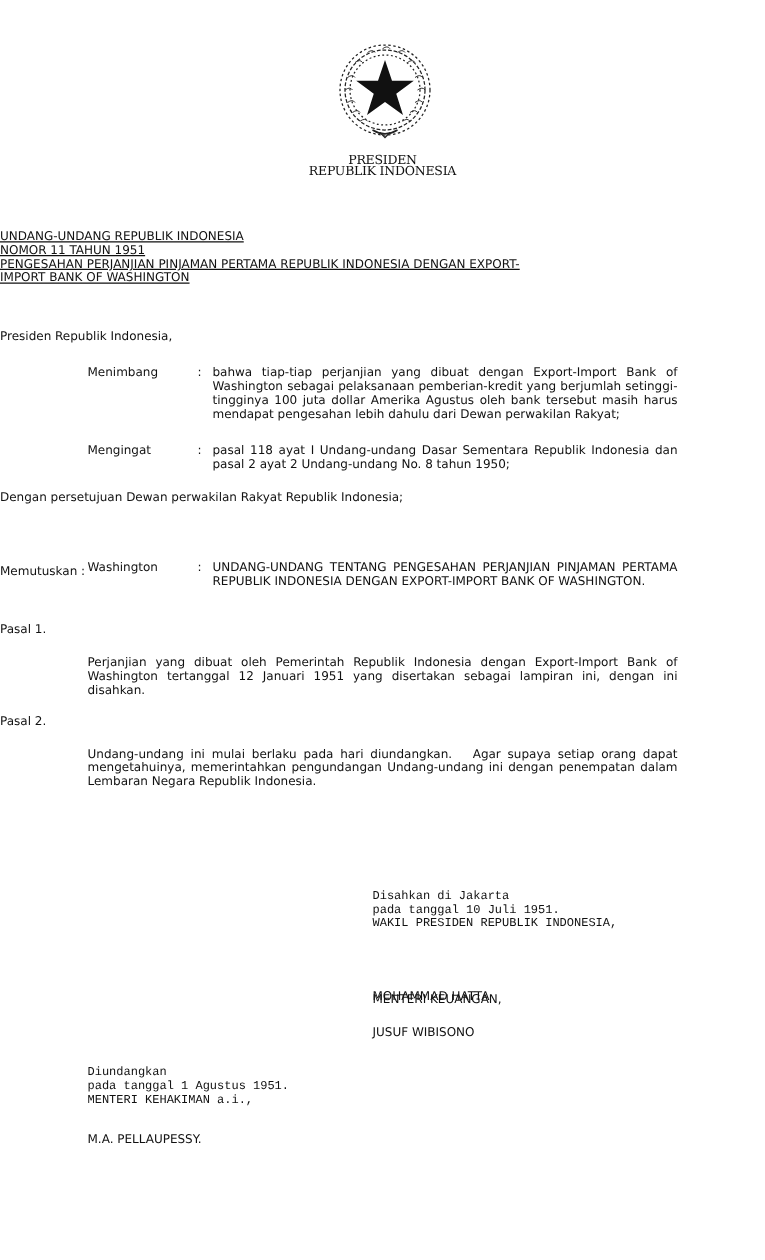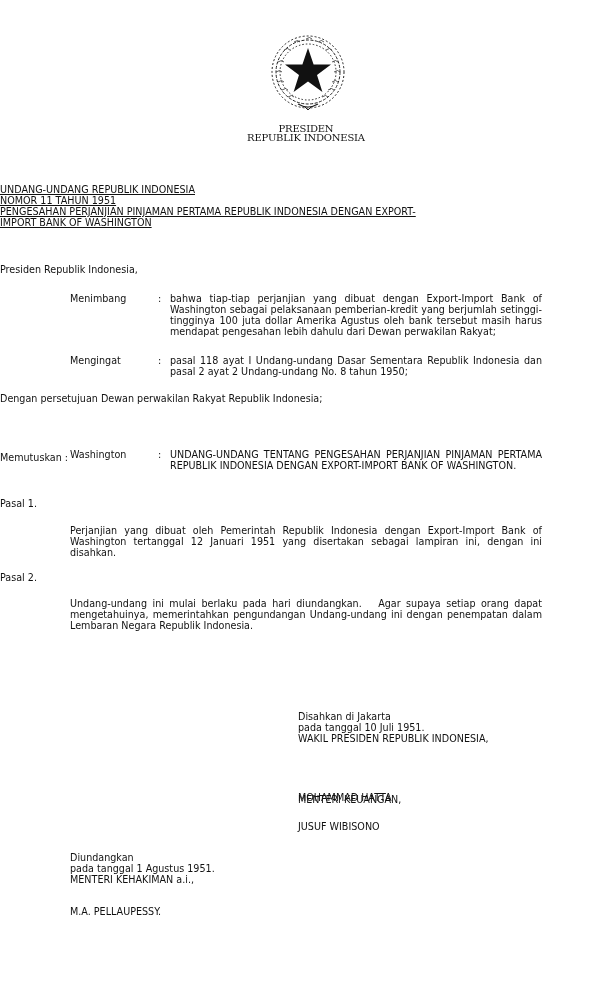--- a/index.html
+++ b/index.html
@@ -93,21 +93,21 @@
     .sig {
       position: absolute;
       left: 298px;
       white-space: nowrap;
     }
     .promul {
       position: absolute;
       left: 70px;
       white-space: nowrap;
     }
-    .line { display: block; height: 11px; white-space: nowrap; }
+    .line { display: block; height: 11px; white-space: nowrap; font-family: Liberation Mono, monospace; }
   </style>
 </head>
 <body>
 
 <div class="page">
 
   <div class="emblem">
     <svg width="80" height="82" viewBox="0 0 80 82" xmlns="http://www.w3.org/2000/svg">
 
       <g fill="none" stroke="#222" stroke-width="1">

